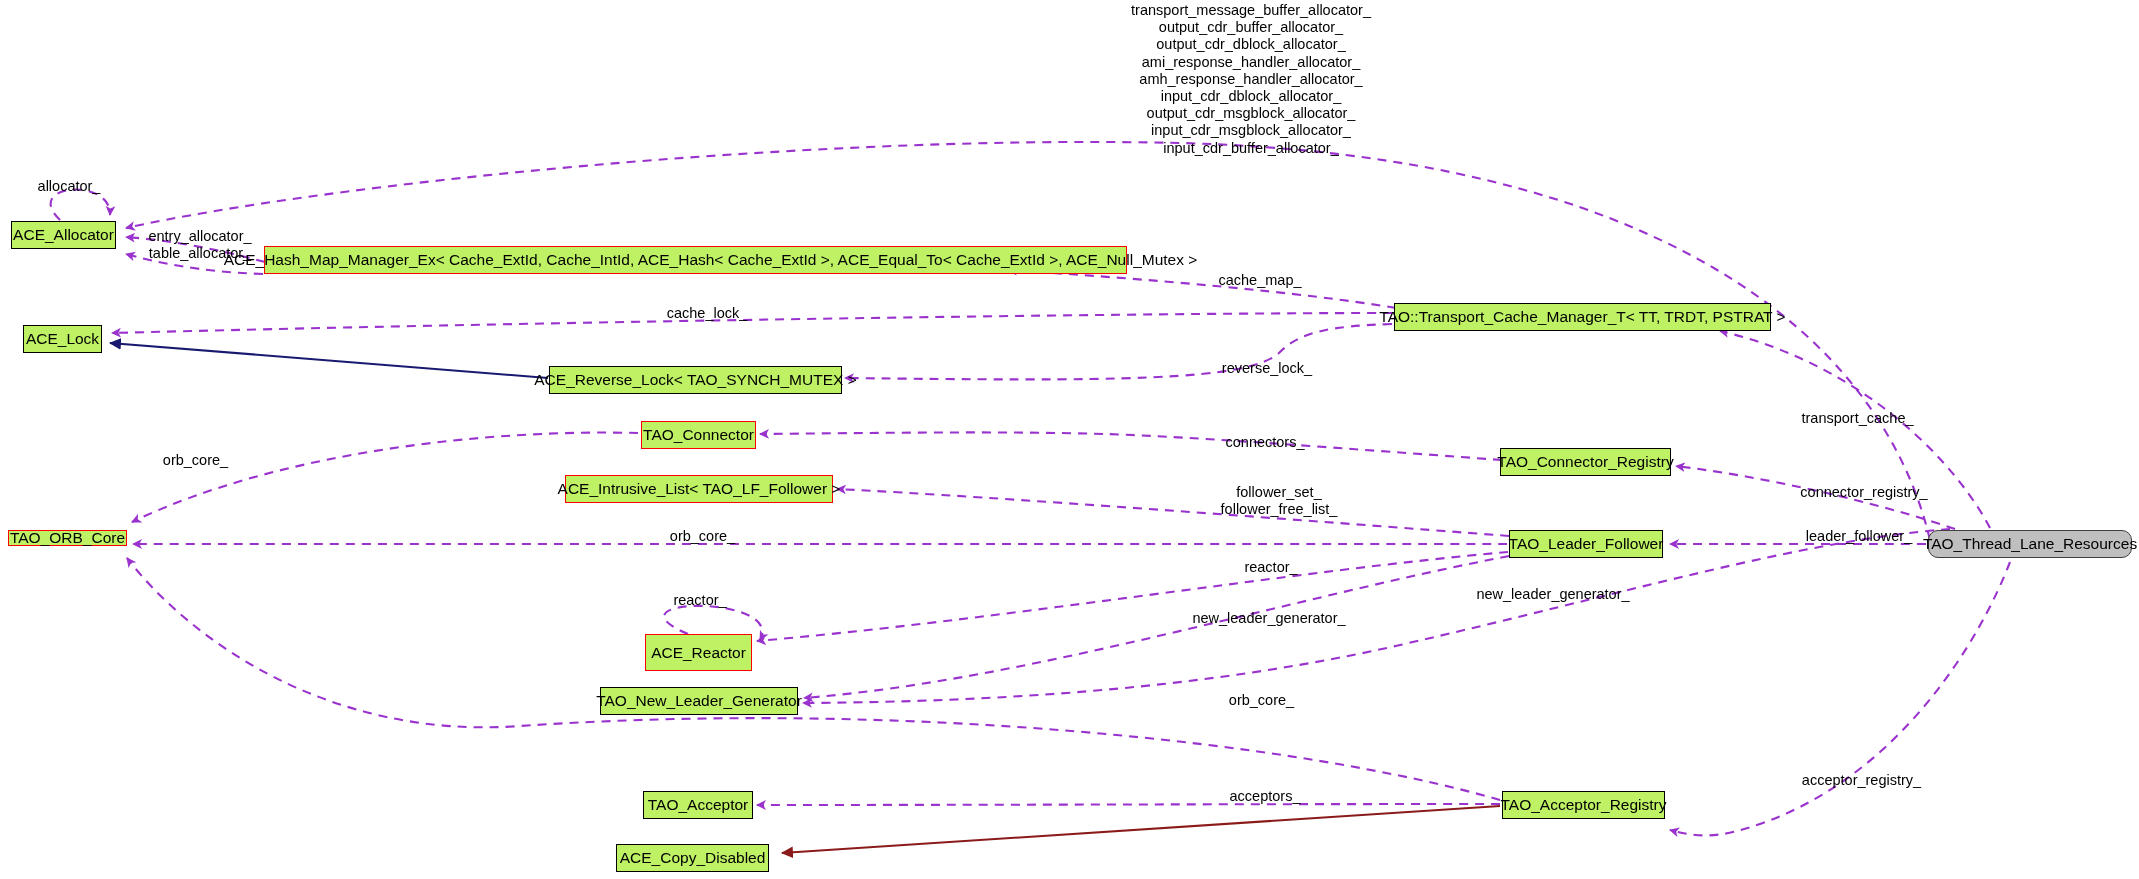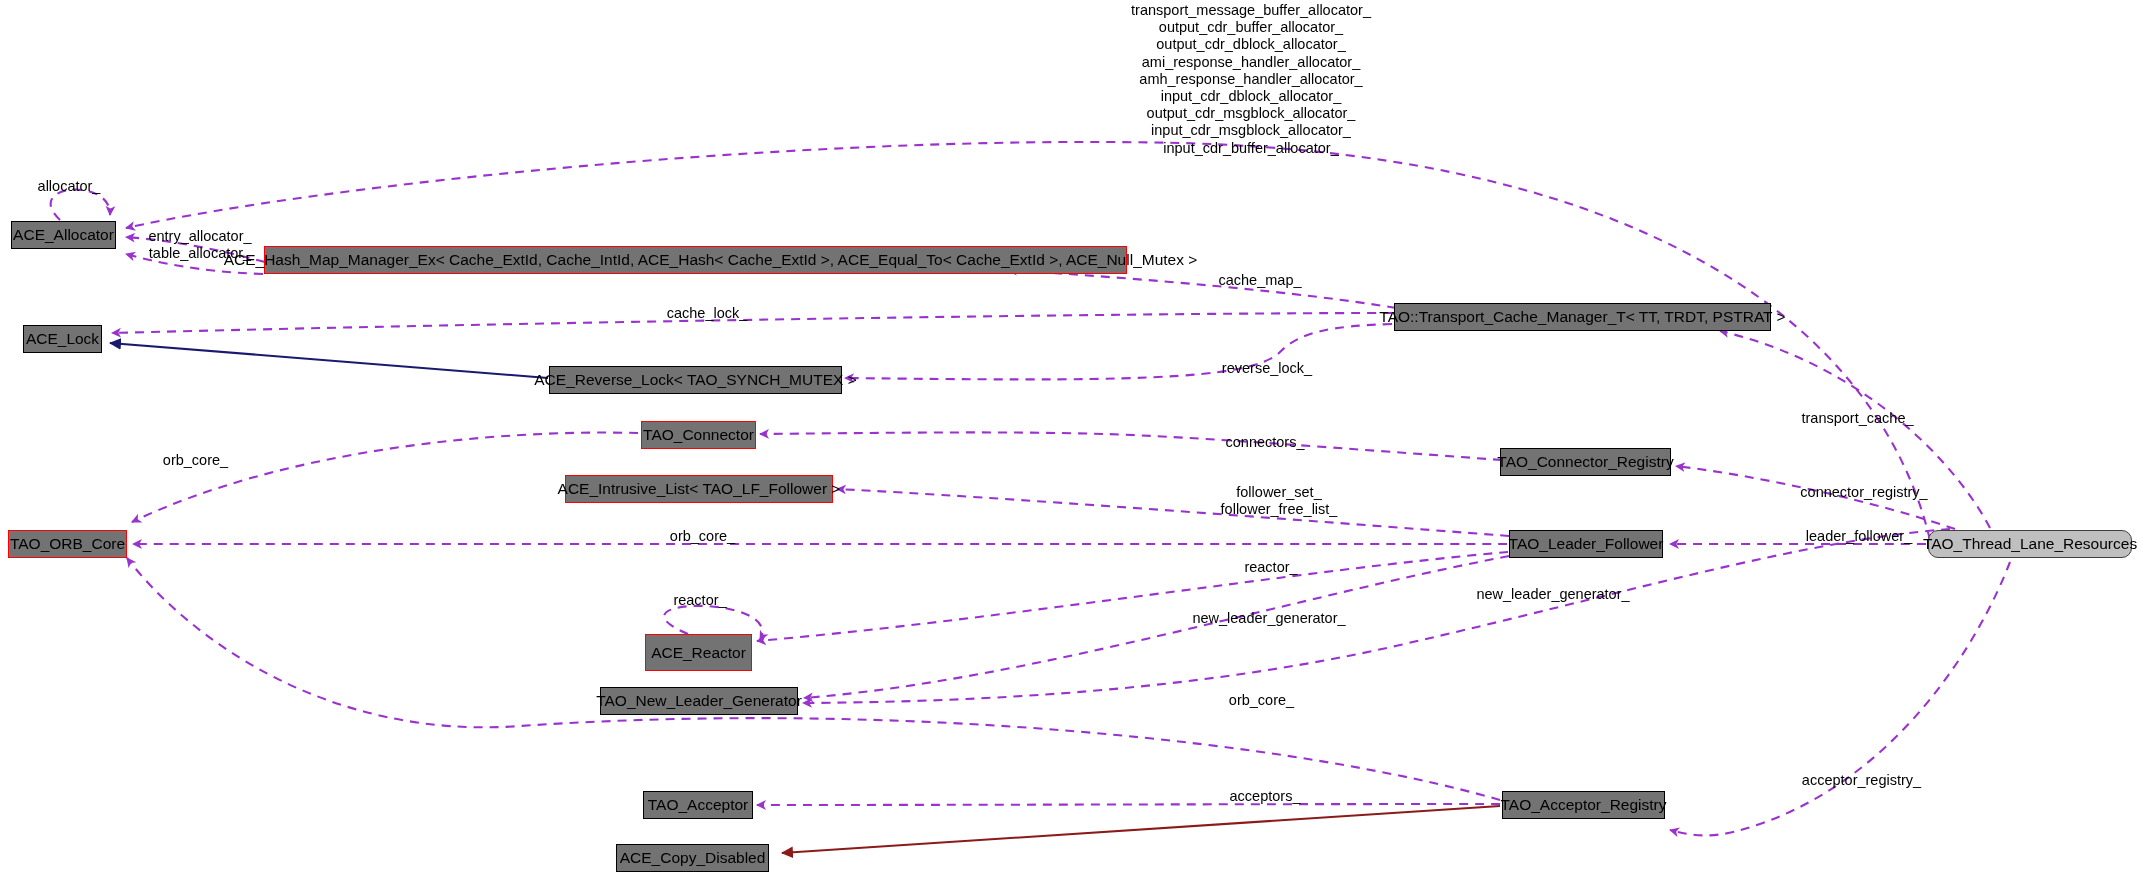--- a/index.html
+++ b/index.html
@@ -22,21 +22,21 @@
     position: absolute;
     left: 0;
     top: 0;
     width: 2139px;
     height: 879px;
     pointer-events: none;
   }
   .node {
     position: absolute;
     box-sizing: border-box;
-    background: #737373;
+    background: #bef264;
     border: 1px solid #000000;
     display: flex;
     align-items: center;
     justify-content: center;
     white-space: nowrap;
     color: #000000;
     font-size: 15.5px;
     line-height: 1;
     padding: 0 9px;
     cursor: pointer;
@@ -152,21 +152,21 @@
     </div>
   <div class="node red" style="left:641px; top:421px; width:115px; height:28px;">
       <span class="nlabel">TAO_Connector</span>
     </div>
   <div class="node" style="left:1500px;top:448px; width:171px; height:28px;text-align:center;">
       <span class="nlabel">TAO_Connector_Registry</span>
     </div>
   <div class="node red" style="left:565px; top:475px; width:268px; height:28px;">
       <span class="nlabel">ACE_Intrusive_List&lt; TAO_LF_Follower &gt;</span>
     </div>
-  <div class="node red" style="left:8px;   top:530px; width:119px; height:28px;">
+  <div class="node red" style="left:8px;   top:530px; width:119px; height:16px;">
       <span class="nlabel">TAO_ORB_Core</span>
     </div>
   <div class="node" style="left:1509px;top:530px; width:154px; height:28px;">
       <span class="nlabel">TAO_Leader_Follower</span>
     </div>
   <div class="node focus" style="left:1928px;top:530px; width:204px; height:28px;">
       <span class="nlabel">TAO_Thread_Lane_Resources</span>
     </div>
   <div class="node red" style="left:645px; top:634px; width:107px; height:37px;">
       <span class="nlabel">ACE_Reactor</span>

